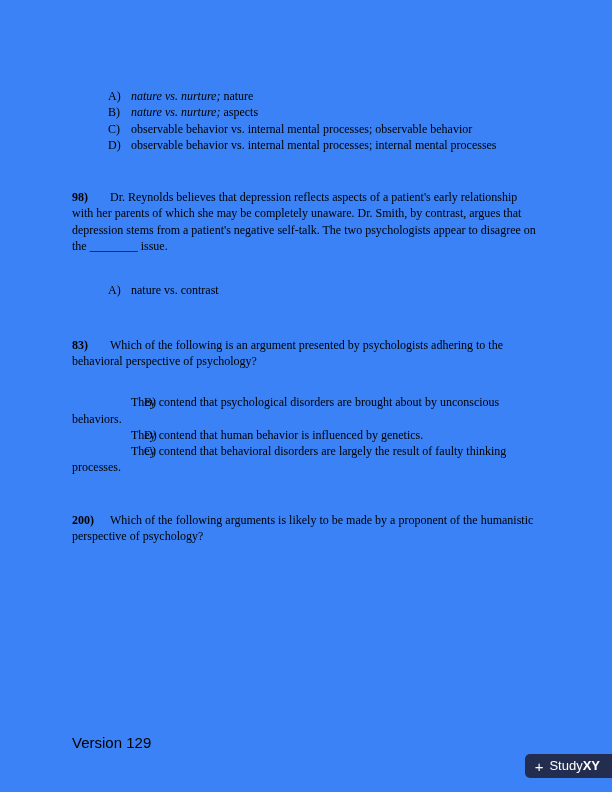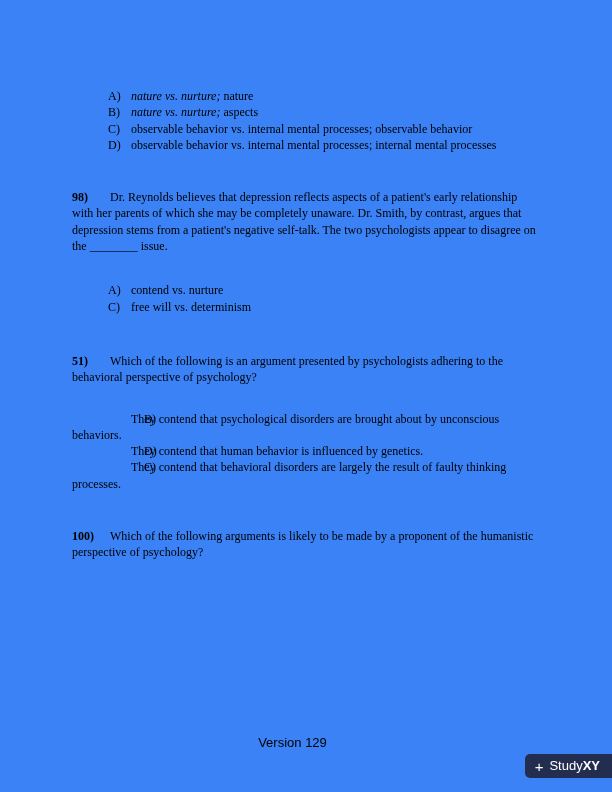--- a/index.html
+++ b/index.html
@@ -33,23 +33,23 @@
   .mt-q99 { margin-top: 38px; }
   .mt-q99c { margin-top: 25px; }
   .mt-q100 { margin-top: 36px; }
   .wrap-choice { text-indent: 36px; }
   .footer {
     position: absolute;
     left: 72px;
     right: 72px;
     top: 735px;
     display: flex;
-    justify-content: center;
+    justify-content: flex-start;
     font-family: "Liberation Sans", sans-serif;
-    font-size: 13px;
+    font-size: 15px;
   }
   .page-number { margin-right: 27px; }
   .logo-badge {
     position: absolute;
     right: 0;
     bottom: 14px;
     height: 24px;
     padding: 0 12px 0 10px;
     background: #232d4f;
     border-radius: 5px 0 0 5px;
@@ -83,44 +83,41 @@
       <div class="choice">
         <span class="letter">D)</span><i></i><span>observable behavior vs. internal mental processes; internal mental processes</span>
       </div>
     </div>
 
     <p class="question-para mt-q98">
       <b class="qnum">98)</b><span>Dr. Reynolds believes that depression reflects aspects of a patient's early relationship with her parents of which she may be completely unaware. Dr. Smith, by contrast, argues that depression stems from a patient's negative self-talk. The two psychologists appear to disagree on the ________ issue.</span>
     </p>
     <div class="choice-block mt-q98c">
       <div class="choice">
-        <span class="letter">A)</span><span>contend vs. nurture</span>
-      </div>
-      <div class="choice">
-        <span class="letter">C)</span><span>free will vs. determinism</span>
+        <span class="letter">A)</span><span>nature vs. contrast</span>
       </div>
     </div>
 
     <p class="question-para mt-q99">
-      <b class="qnum">51)</b><span>Which of the following is an argument presented by psychologists adhering to the behavioral perspective of psychology?</span>
+      <b class="qnum">83)</b><span>Which of the following is an argument presented by psychologists adhering to the behavioral perspective of psychology?</span>
     </p>
     <div class="choice-block mt-q99c">
       <p class="wrap-choice">
         <span class="letter">B)</span><span>They contend that psychological disorders are brought about by unconscious behaviors.</span>
       </p>
       <p class="wrap-choice">
         <span class="letter">D)</span><span>They contend that human behavior is influenced by genetics.</span>
       </p>
       <p class="wrap-choice">
         <span class="letter">C)</span><span>They contend that behavioral disorders are largely the result of faulty thinking processes.</span>
       </p>
     </div>
 
     <p class="question-para mt-q100">
-      <b class="qnum">100)</b><span>Which of the following arguments is likely to be made by a proponent of the humanistic perspective of psychology?</span>
+      <b class="qnum">200)</b><span>Which of the following arguments is likely to be made by a proponent of the humanistic perspective of psychology?</span>
     </p>
 
   </div>
 
   <div class="footer">
     <span>Version 1</span>
     <span class="page-number">29</span>
   </div>
 
   <div class="logo-badge">

